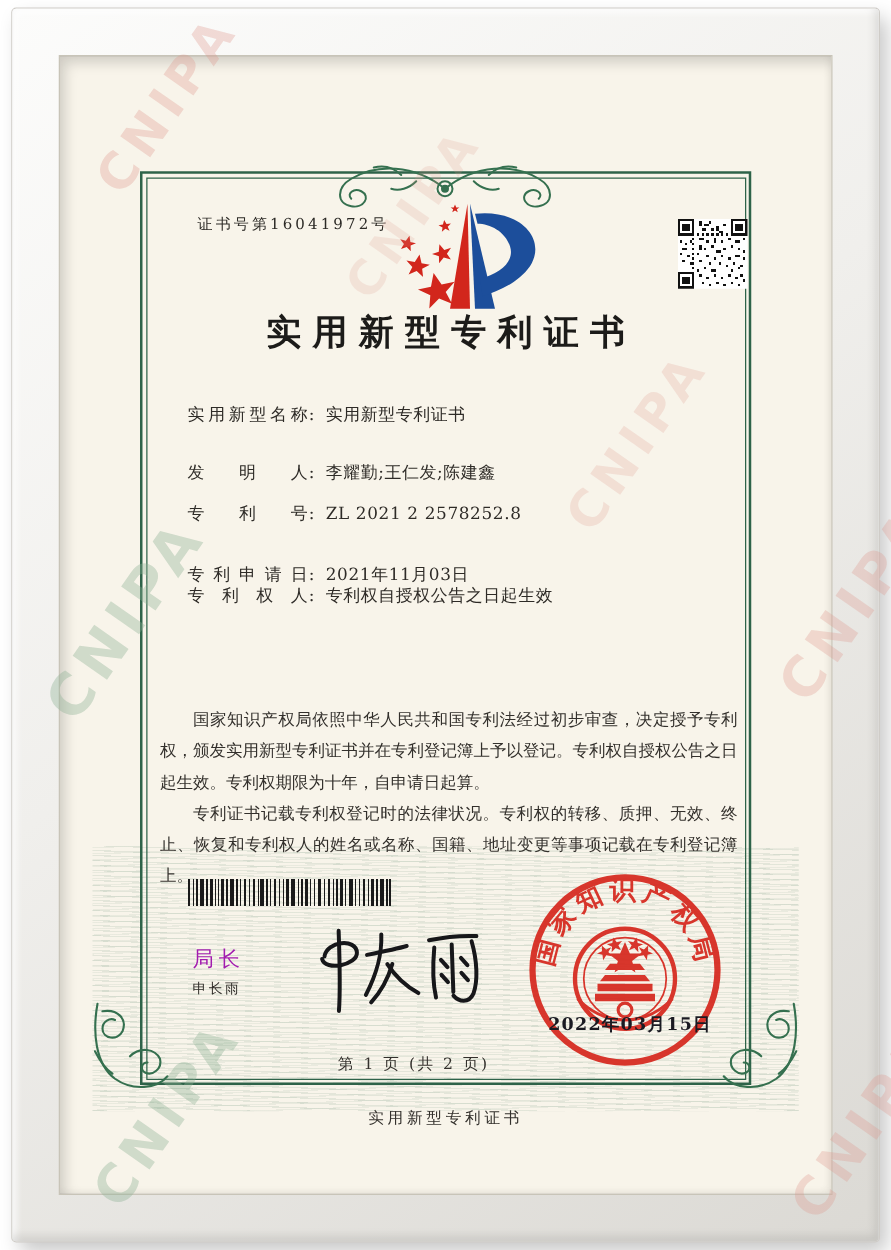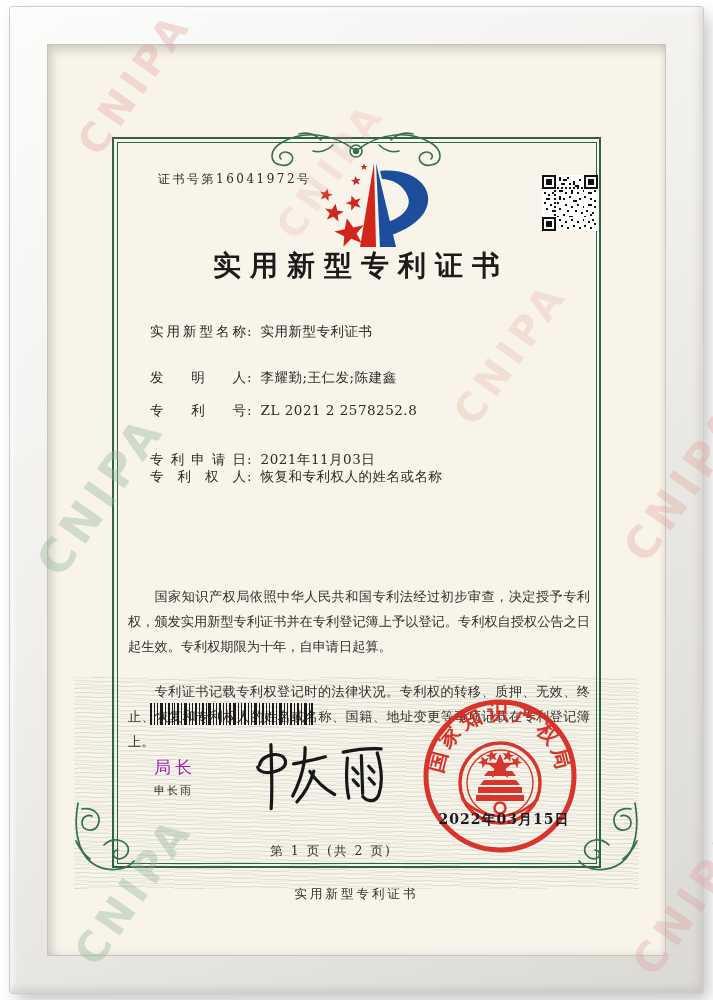--- a/index.html
+++ b/index.html
@@ -69,21 +69,21 @@
   .lbl { display:inline-block; width:96px; text-align:justify; text-align-last:justify; }
   .colon { display:inline-block; margin:0 9px 0 1px; }
   .val { letter-spacing:.5px; }
   .grant2 { margin-left:14px; }
 
   
   .paras {
     position:absolute; left:80px; top:519px; width:462px;
     font-size:13.2px; line-height:25px; color:#33302c; text-align:justify;
   }
-  .paras p { text-indent:2em;margin-top:20px; }
+  .paras p { text-indent:2em; }
 
   
   .barcode { position:absolute; left:102px; top:658px; }
   .sig-role {
     position:absolute; left:106px; top:711px;
     font-size:17px; letter-spacing:4px; color:#a21caf;
   }
   .sig-name {
     position:absolute; left:106px; top:738px;
     font-size:11px; letter-spacing:2px; color:#2e2b27;
@@ -273,21 +273,21 @@
     <div class="row" style="top:324px">
       <span class="lbl">发明人</span><span class="colon">:</span><span class="val">李耀勤;王仁发;陈建鑫</span>
     </div>
     <div class="row" style="top:357px">
       <span class="lbl">专利号</span><span class="colon">:</span><span class="val">ZL 2021 2 2578252.8</span>
     </div>
     <div class="row" style="top:406px">
       <span class="lbl">专利申请日</span><span class="colon">:</span><span class="val">2021年11月03日</span>
     </div>
     <div class="row" style="top:423px">
-      <span class="lbl">专利权人</span><span class="colon">:</span><span class="val">恢复和专利权人的姓名或名称</span>
+      <span class="lbl">专利权人</span><span class="colon">:</span><span class="val">专利权自授权公告之日起生效</span>
     </div>
 
     <div class="paras">
       <p>国家知识产权局依照中华人民共和国专利法经过初步审查，决定授予专利权，颁发实用新型专利证书并在专利登记簿上予以登记。专利权自授权公告之日起生效。专利权期限为十年，自申请日起算。</p>
       <p>专利证书记载专利权登记时的法律状况。专利权的转移、质押、无效、终止、恢复和专利权人的姓名或名称、国籍、地址变更等事项记载在专利登记簿上。</p>
     </div>
 
     <svg class="barcode" width="163" height="22" viewBox="0 0 163 22" style="shape-rendering:crispEdges">
       <g fill="#1a1a1a">
         <rect x="0" width="2" height="22"></rect>

